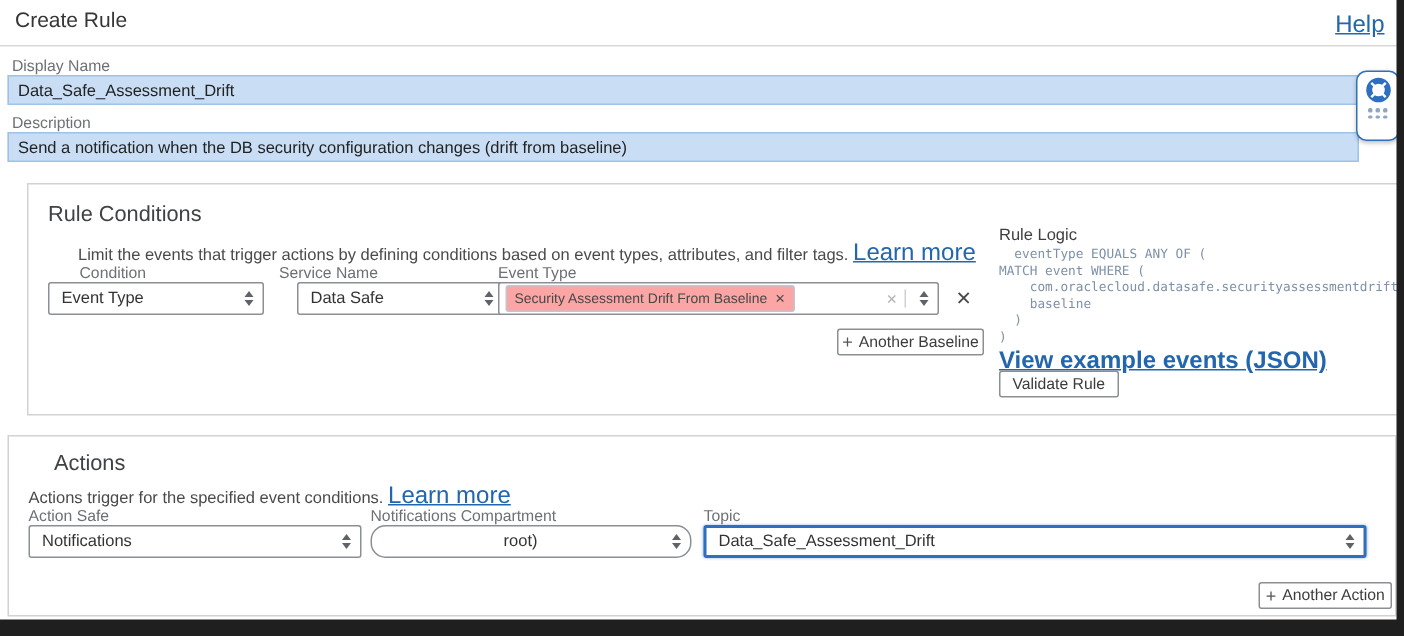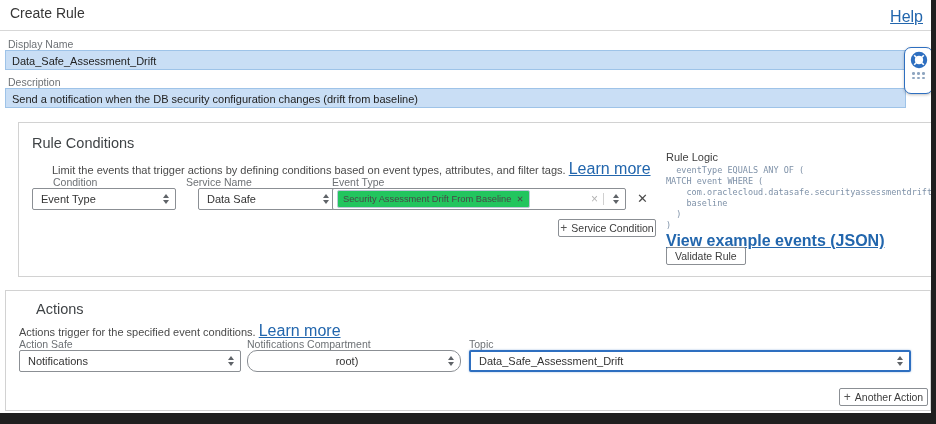--- a/index.html
+++ b/index.html
@@ -22,21 +22,21 @@
   .tri-up{width:0;height:0;border-left:3.5px solid transparent;border-right:3.5px solid transparent;
           border-bottom:4px solid #5f6368;}
   .tri-down{width:0;height:0;border-left:3.5px solid transparent;border-right:3.5px solid transparent;
           border-top:4px solid #5f6368;}
   .btn{display:inline-flex;align-items:center;justify-content:center;gap:4px;
        border:1px solid #8b8f94;border-radius:2px;background:#fff;font-size:10.5px;
        color:#3c3c3c;height:18px;padding:0 8px;box-sizing:border-box;cursor:pointer;white-space:nowrap;}
   .btn .plus{font-size:12px;color:#555;font-weight:400;}
   .box{border:1px solid #d2d2d2;background:#fff;box-sizing:border-box;}
   .chip{display:inline-flex;align-items:center;gap:5px;padding:0 5px;height:16px;
-        border:1px solid #bcc8d8;background:#22c55e;border-radius:2px;
+        border:1px solid #bcc8d8;background:#fca5a5;border-radius:2px;
         font-size:9.3px;color:#474747;white-space:nowrap;}
   .chip .x{font-size:8.5px;color:#4a4a4a;cursor:pointer;}
   .codeline{white-space:pre;font-family:"DejaVu Sans Mono",monospace;font-size:8.5px;
             line-height:11px;color:#7e91a8;}
   .hline{background:#d7d7d7;height:1px;}
   .row-x{font-size:13px;color:#4a4a4a;cursor:pointer;line-height:13px;}
   .clear-x{position:absolute;right:27px;top:50%;transform:translateY(-50%);
            color:#b3b3b3;font-size:12px;}
   .vsep{position:absolute;right:21px;top:4px;bottom:4px;width:1px;background:#d0d0d0;}
   .widget{border:1.5px solid #2e6fc0;border-radius:7px;background:#fff;
@@ -113,21 +113,21 @@
       <span class="vsep"></span>
       <span class="spin">
           <span class="tri-up"></span>
           <span class="tri-down"></span>
         </span>
     </div>
     <span class="abs row-x" style="left:618px;top:69px;">✕</span>
 
     <button class="btn abs" style="left:539px;top:96px;width:98px;">
       <span class="plus">+</span>
-      <span>Service Condition</span>
+      <span>Another Baseline</span>
     </button>
 
     <div class="abs" style="left:647px;top:28px;font-size:11px;color:#404040;">Rule Logic</div>
     <div class="abs" style="left:647px;top:42px;width:282px;overflow:hidden;">
       <div class="codeline">  eventType EQUALS ANY OF (</div>
       <div class="codeline">MATCH event WHERE (</div>
       <div class="codeline">    com.oraclecloud.datasafe.securityassessmentdriftfrom</div>
       <div class="codeline">    baseline</div>
       <div class="codeline">  )</div>
       <div class="codeline">)</div>

